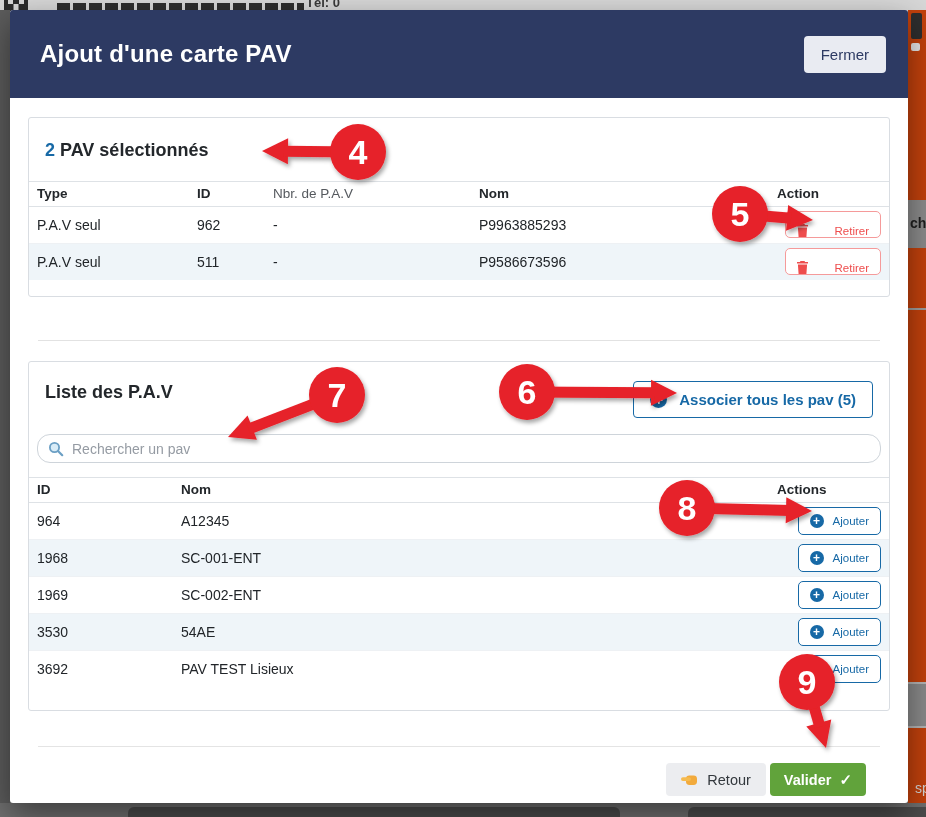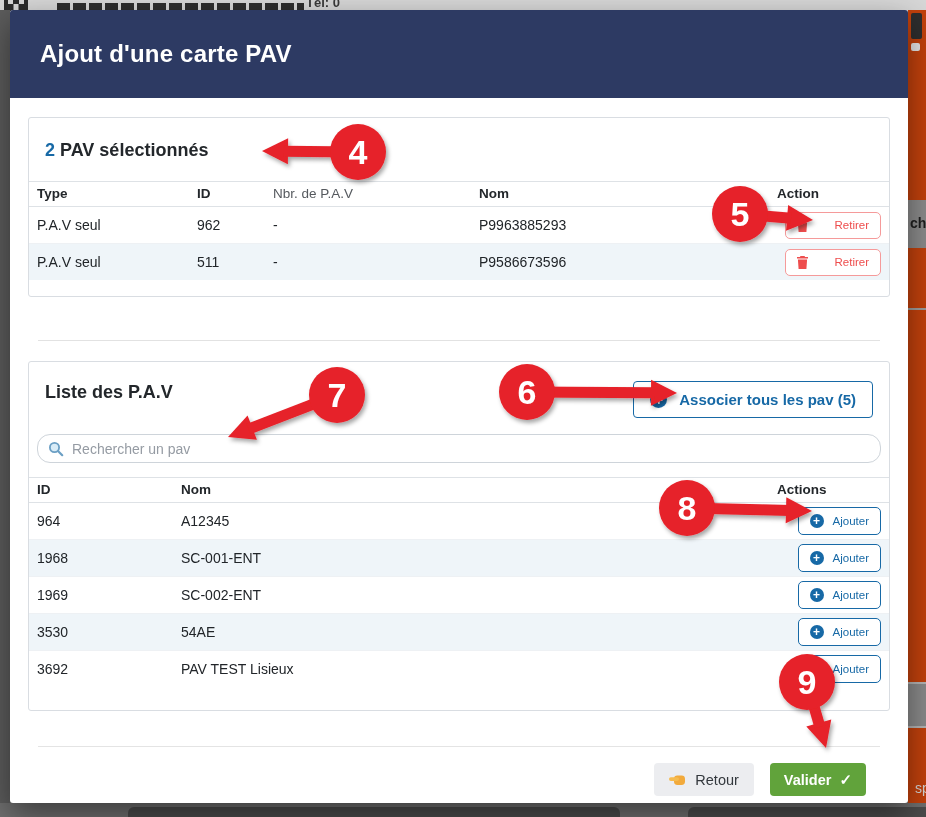--- a/index.html
+++ b/index.html
@@ -45,21 +45,21 @@
 
   table.grid { width:100%; border-collapse:collapse; font-size:14px; color:#212529; table-layout:fixed; }
   .grid thead th { text-align:left; font-size:13.5px; padding:3px 8px 4px; line-height:17px;
     border-top:1px solid #dee2e6; border-bottom:1px solid #dee2e6; font-weight:bold; color:#23272b; }
   .grid thead th.muted { font-weight:normal; color:#55595e; }
   .grid td { padding:0 8px; height:36px; border-top:1px solid #eef1f4; }
   .grid tbody tr:first-child td { border-top:none; }
   .grid tbody tr:nth-child(even) { background:#eff5f9; }
   .al-right { text-align:right; }
 
-  .btn-retirer { display:inline-flex; align-items:center; gap:26px; height:27px; padding:0 11px;
+  .btn-retirer { display:inline-flex; align-items:flex-end; gap:26px; height:27px; padding:0 11px;
     border:1px solid #f59a9a; color:#ee4d4d; background:#fff; border-radius:5px; font-size:11.5px;
     font-family:inherit; cursor:pointer; }
   .btn-ajouter { display:inline-flex; align-items:center; gap:9px; height:28px; padding:0 11px;
     border:1px solid #1769a6; color:#1769a6; background:#fff; border-radius:5px; font-size:11.5px;
     font-family:inherit; cursor:pointer; }
   .plus-badge { width:14px; height:14px; border-radius:50%; background:#1769a6; color:#fff;
     display:inline-flex; align-items:center; justify-content:center; font-size:12px; font-weight:bold; line-height:1; }
   .plus-badge.lg { width:17px; height:17px; font-size:14px; }
   .btn-associate { display:inline-flex; align-items:center; gap:12px; height:37px; padding:0 16px; margin-top:2px;
     border:1px solid #1769a6; color:#1769a6; background:#fff; border-radius:4px; font-size:15px; font-weight:bold;
@@ -69,21 +69,21 @@
   .list-head { display:flex; justify-content:space-between; align-items:flex-start; padding:17px 16px 13px; }
   .list-head .sec-title { padding:0; }
   .search-wrap { position:relative; margin:3px 8px 14px; }
   .search-input { width:100%; box-sizing:border-box; height:29px; border:1px solid #ced4da; border-radius:13px;
     padding:0 10px 0 34px; font-size:14px; color:#495057; font-family:inherit; }
   .search-input::placeholder { color:#959ba3; }
   .search-icon { position:absolute; left:11px; top:7px; }
   .card-list { padding-bottom:23px; }
 
   .footer-divider { border:none; border-top:1px solid #e4e4e4; margin:35px 10px 0; }
-  .modal-footer { display:flex; justify-content:flex-end; gap:16px; padding:16px 24px 0; }
+  .modal-footer { display:flex; justify-content:flex-end; gap:4px; padding:16px 24px 0; }
   .btn-retour { display:inline-flex; align-items:center; gap:9px; height:33px; padding:0 15px;
     background:#ecedf0; border:none; border-radius:4px; font-size:14.5px; color:#33383d; font-family:inherit; cursor:pointer; }
   .btn-valider { display:inline-flex; align-items:center; gap:8px; height:33px; padding:0 14px;
     background:#61a33b; border:none; border-radius:4px; font-size:14.5px; color:#fff; font-weight:bold;
     font-family:inherit; cursor:pointer; }
   .check-glyph { font-size:15px; font-weight:bold; }
 
   
   .annotations { position:absolute; inset:0; z-index:50; pointer-events:none; }
   .ann-num { font-family:"Liberation Sans",sans-serif; font-weight:bold; font-size:34px; fill:#fff; text-anchor:middle; }
@@ -112,20 +112,21 @@
   <div class="br-sp">sp</div>
 </div>
 <div class="bg-bottom">
   <div class="bb-seg1"></div>
   <div class="bb-seg2"></div>
 </div>
 
 <div class="modal">
   <div class="modal-header">
     <div class="modal-title">Ajout d'une carte PAV</div>
+    <button class="btn-fermer">Fermer</button>
   </div>
 
   <div class="modal-body">
 
     <div class="card card-selected">
       <h2 class="sec-title"><span class="count">2</span><span> PAV sélectionnés</span></h2>
       <table class="grid">
         <colgroup>
             <col style="width:160px">
             <col style="width:76px">

